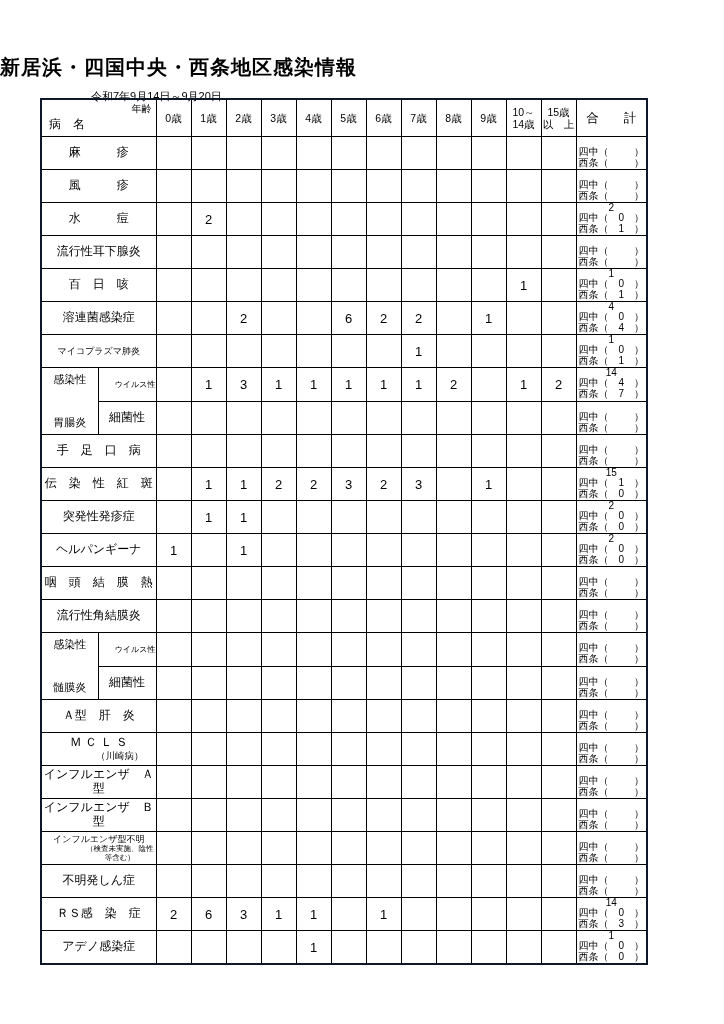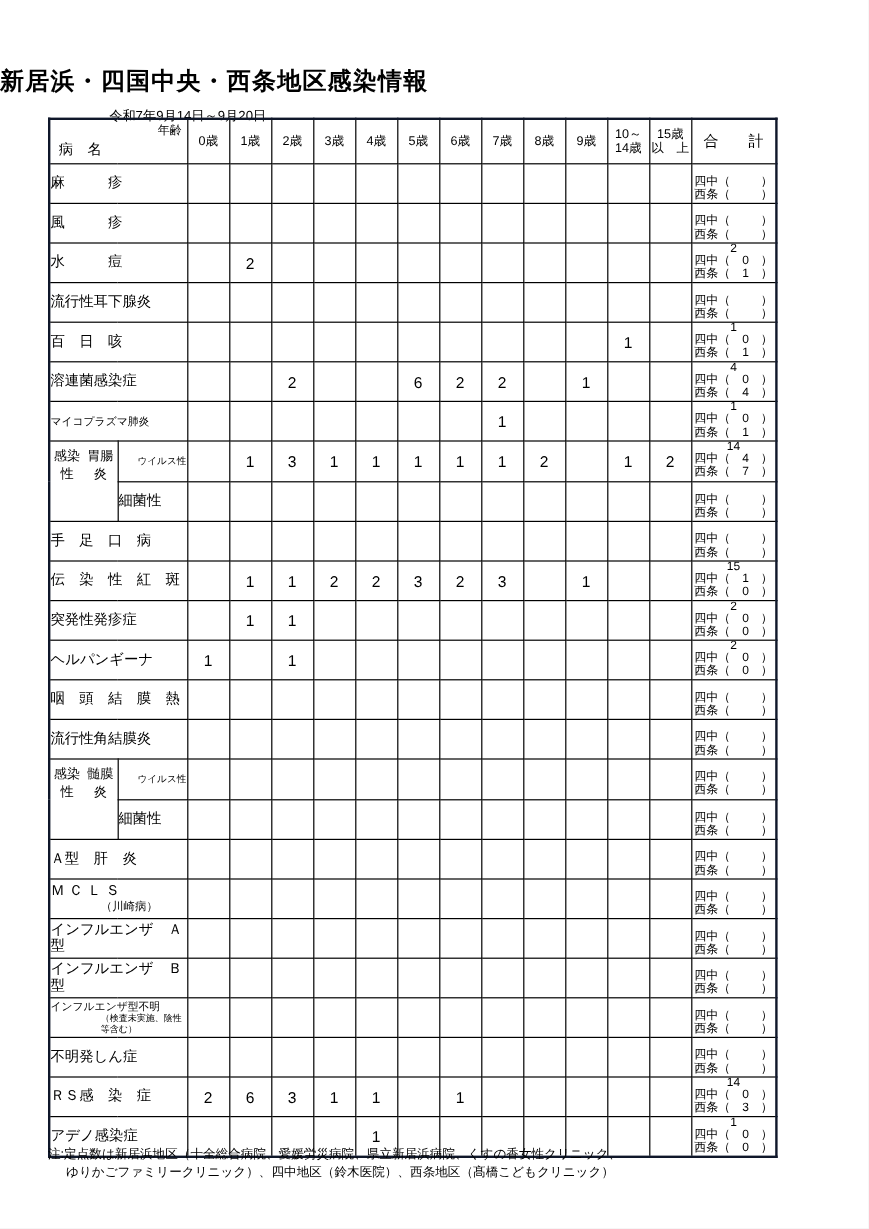--- a/index.html
+++ b/index.html
@@ -11,28 +11,28 @@
   table.grid{position:absolute;left:40px;top:98px;border-collapse:collapse;table-layout:fixed;
              border:2px solid #0f172a;}
   .grid th,.grid td{border:1px solid #000;padding:0;overflow:hidden;}
   .grid th{font-weight:normal;}
   .corner{height:36px;position:relative;}
   .c-age{position:absolute;top:2px;right:4px;font-size:10px;}
   .c-dis{position:absolute;bottom:3px;left:7px;font-size:12px;}
   th.age{font-size:10.5px;white-space:pre-line;line-height:1.15;text-align:center;}
   th.th-total{font-size:12.5px;}
   td.v{height:32px;text-align:center;font-size:13px;}
-  td.dn{text-align:left;font-size:12px;line-height:1.15;}
+  td.dn{text-align:center;font-size:12px;line-height:1.15;}
   td.dn.f105{font-size:12px;}
   td.dn.f9{font-size:9px;}
   td.dn.f8{font-size:8px;padding-left:16px;}
   .l2{font-size:9.5px;line-height:1.2;margin-left:42px;}
   .l2.t{font-size:7.5px;}
   td.gcell{font-size:11px;}
-  .gin{display:flex;flex-direction:row;justify-content:space-between;height:58px;
+  .gin{display:flex;flex-direction:column;justify-content:space-between;height:58px;
        padding:4px 0;text-align:center;}
   td.tc{vertical-align:top;padding:0 2px;}
   .sum{height:9px;line-height:10px;font-size:10px;text-align:center;}
   .tline{display:flex;font-size:10px;line-height:11px;white-space:nowrap;}
   .tn{flex:1;text-align:center;}
   .note{position:absolute;left:40px;top:955px;font-size:10.5px;line-height:1.45;}
   .note .n2{padding-left:15px;}
 </style>
 </head>
 <body>
@@ -833,17 +833,13 @@
             </div>
             <div class="tline">
               <span class="tl">西条（</span>
               <span class="tn">0</span>
               <span>）</span>
             </div>
           </td>
         </tr>
       </tbody>
     </table>
-  <div class="note">
-    <div class="n1">注:定点数は新居浜地区（十全総合病院、愛媛労災病院、県立新居浜病院、くすの香女性クリニック、</div>
-    <div class="n2">ゆりかごファミリークリニック）、四中地区（鈴木医院）、西条地区（髙橋こどもクリニック）</div>
-  </div>
 </div>
 
 </body></html>

